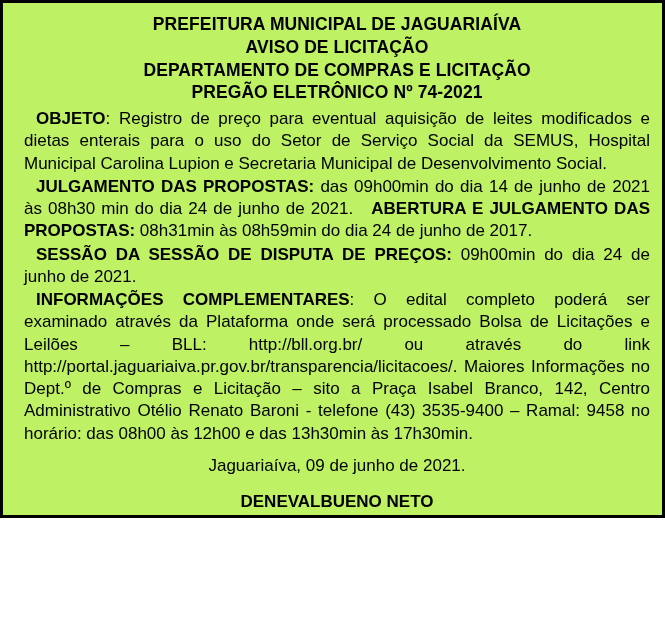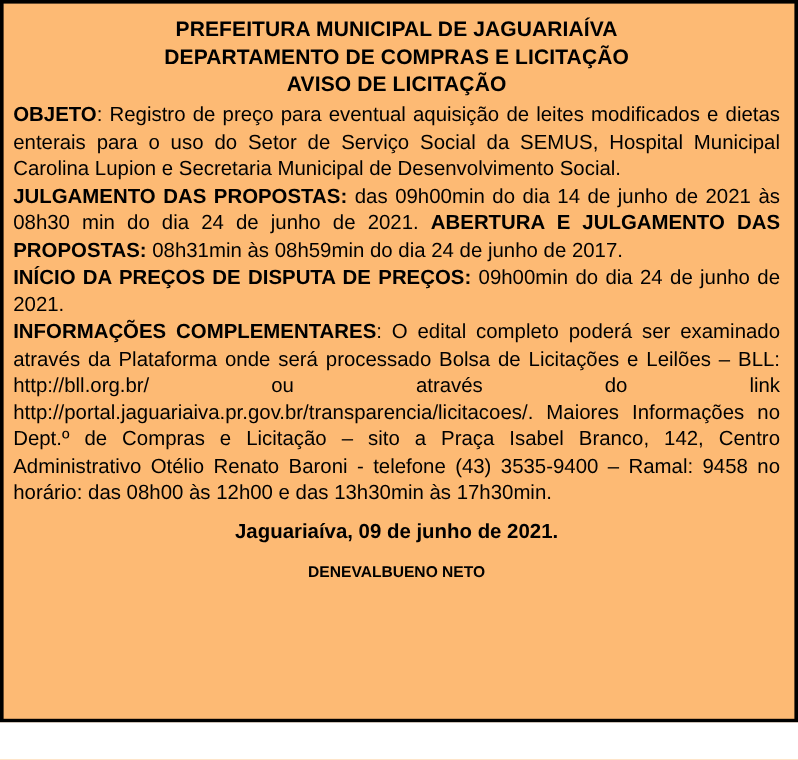--- a/index.html
+++ b/index.html
@@ -5,25 +5,25 @@
   html, body {
     margin: 0;
     padding: 0;
     background: #ffffff;
   }
   body {
     font-family: "Liberation Sans", sans-serif;
   }
   .page {
     width: 665px;
-    height: 602px;
+    height: 518px;
     box-sizing: border-box;
-    background: #fdba74;
+    background: #bef264;
     border: 3px solid #000000;
-    padding: 10px 12px 0 8px;
+    padding: 10px 12px 0 21px;
     overflow: hidden;
     position: relative;
   }
   .header {
     text-align: center;
     font-weight: bold;
     font-size: 17.5px;
     line-height: 1.30;
     color: #000;
     letter-spacing: 0.1px;
@@ -34,53 +34,54 @@
     font-size: 17px;
     line-height: 1.31;
     color: #000;
   }
   p.para {
     margin: 0;
     text-align: justify;
     text-justify: inter-word;
   }
   p.para + p.para { margin-top: 1px; }
-  .b { font-weight: bold; }
+  .b { font-weight: bold; margin-left: 12px; }
   .sign-block {
     margin-top: 14px;
     text-align: center;
     font-weight: bold;
-    font-size: 13px;
+    font-size: 17px;
     line-height: 1.30;
   }
   .city-line {
     margin-top: 10px;
     text-align: center;
-    font-weight: bold;
+    font-weight: normal;
     font-size: 17px;
   }
 </style>
 </head>
 <body>
 
 <div class="page">
 
   <div class="header">
     <div>PREFEITURA MUNICIPAL DE JAGUARIAÍVA</div>
+    <div>AVISO DE LICITAÇÃO</div>
     <div>DEPARTAMENTO DE COMPRAS E LICITAÇÃO</div>
-    <div>AVISO DE LICITAÇÃO</div>
+    <div>PREGÃO ELETRÔNICO Nº 74-2021</div>
   </div>
 
   <div class="body-text">
 
     <p class="para"><span class="b">OBJETO</span><span>: Registro de preço para eventual aquisição de leites modificados e dietas enterais para o uso do Setor de Serviço Social da SEMUS, Hospital Municipal Carolina Lupion e Secretaria Municipal de Desenvolvimento Social.</span></p>
 
     <p class="para"><span class="b">JULGAMENTO DAS PROPOSTAS:</span><span> das 09h00min do dia 14 de junho de 2021 às 08h30 min do dia 24 de junho de 2021. </span><span class="b">ABERTURA E JULGAMENTO DAS PROPOSTAS:</span><span> 08h31min às 08h59min do dia 24 de junho de 2017.</span></p>
 
-    <p class="para"><span class="b">INÍCIO DA PREÇOS DE DISPUTA DE PREÇOS:</span><span> 09h00min do dia 24 de junho de 2021.</span></p>
+    <p class="para"><span class="b">SESSÃO DA SESSÃO DE DISPUTA DE PREÇOS:</span><span> 09h00min do dia 24 de junho de 2021.</span></p>
 
     <p class="para"><span class="b">INFORMAÇÕES COMPLEMENTARES</span><span>: O edital completo poderá ser examinado através da Plataforma onde será processado Bolsa de Licitações e Leilões – BLL: http://bll.org.br/ ou através do link http://portal.jaguariaiva.pr.gov.br/transparencia/licitacoes/.    Maiores Informações no Dept.º de Compras e Licitação – sito a Praça Isabel Branco, 142, Centro Administrativo Otélio Renato Baroni - telefone (43) 3535-9400 – Ramal: 9458 no horário: das 08h00 às 12h00 e das 13h30min às 17h30min.</span></p>
 
     <div class="city-line">Jaguariaíva, 09 de junho de 2021.</div>
 
     <div class="sign-block">
       <div>DENEVALBUENO NETO</div>
     </div>
 
   </div>

